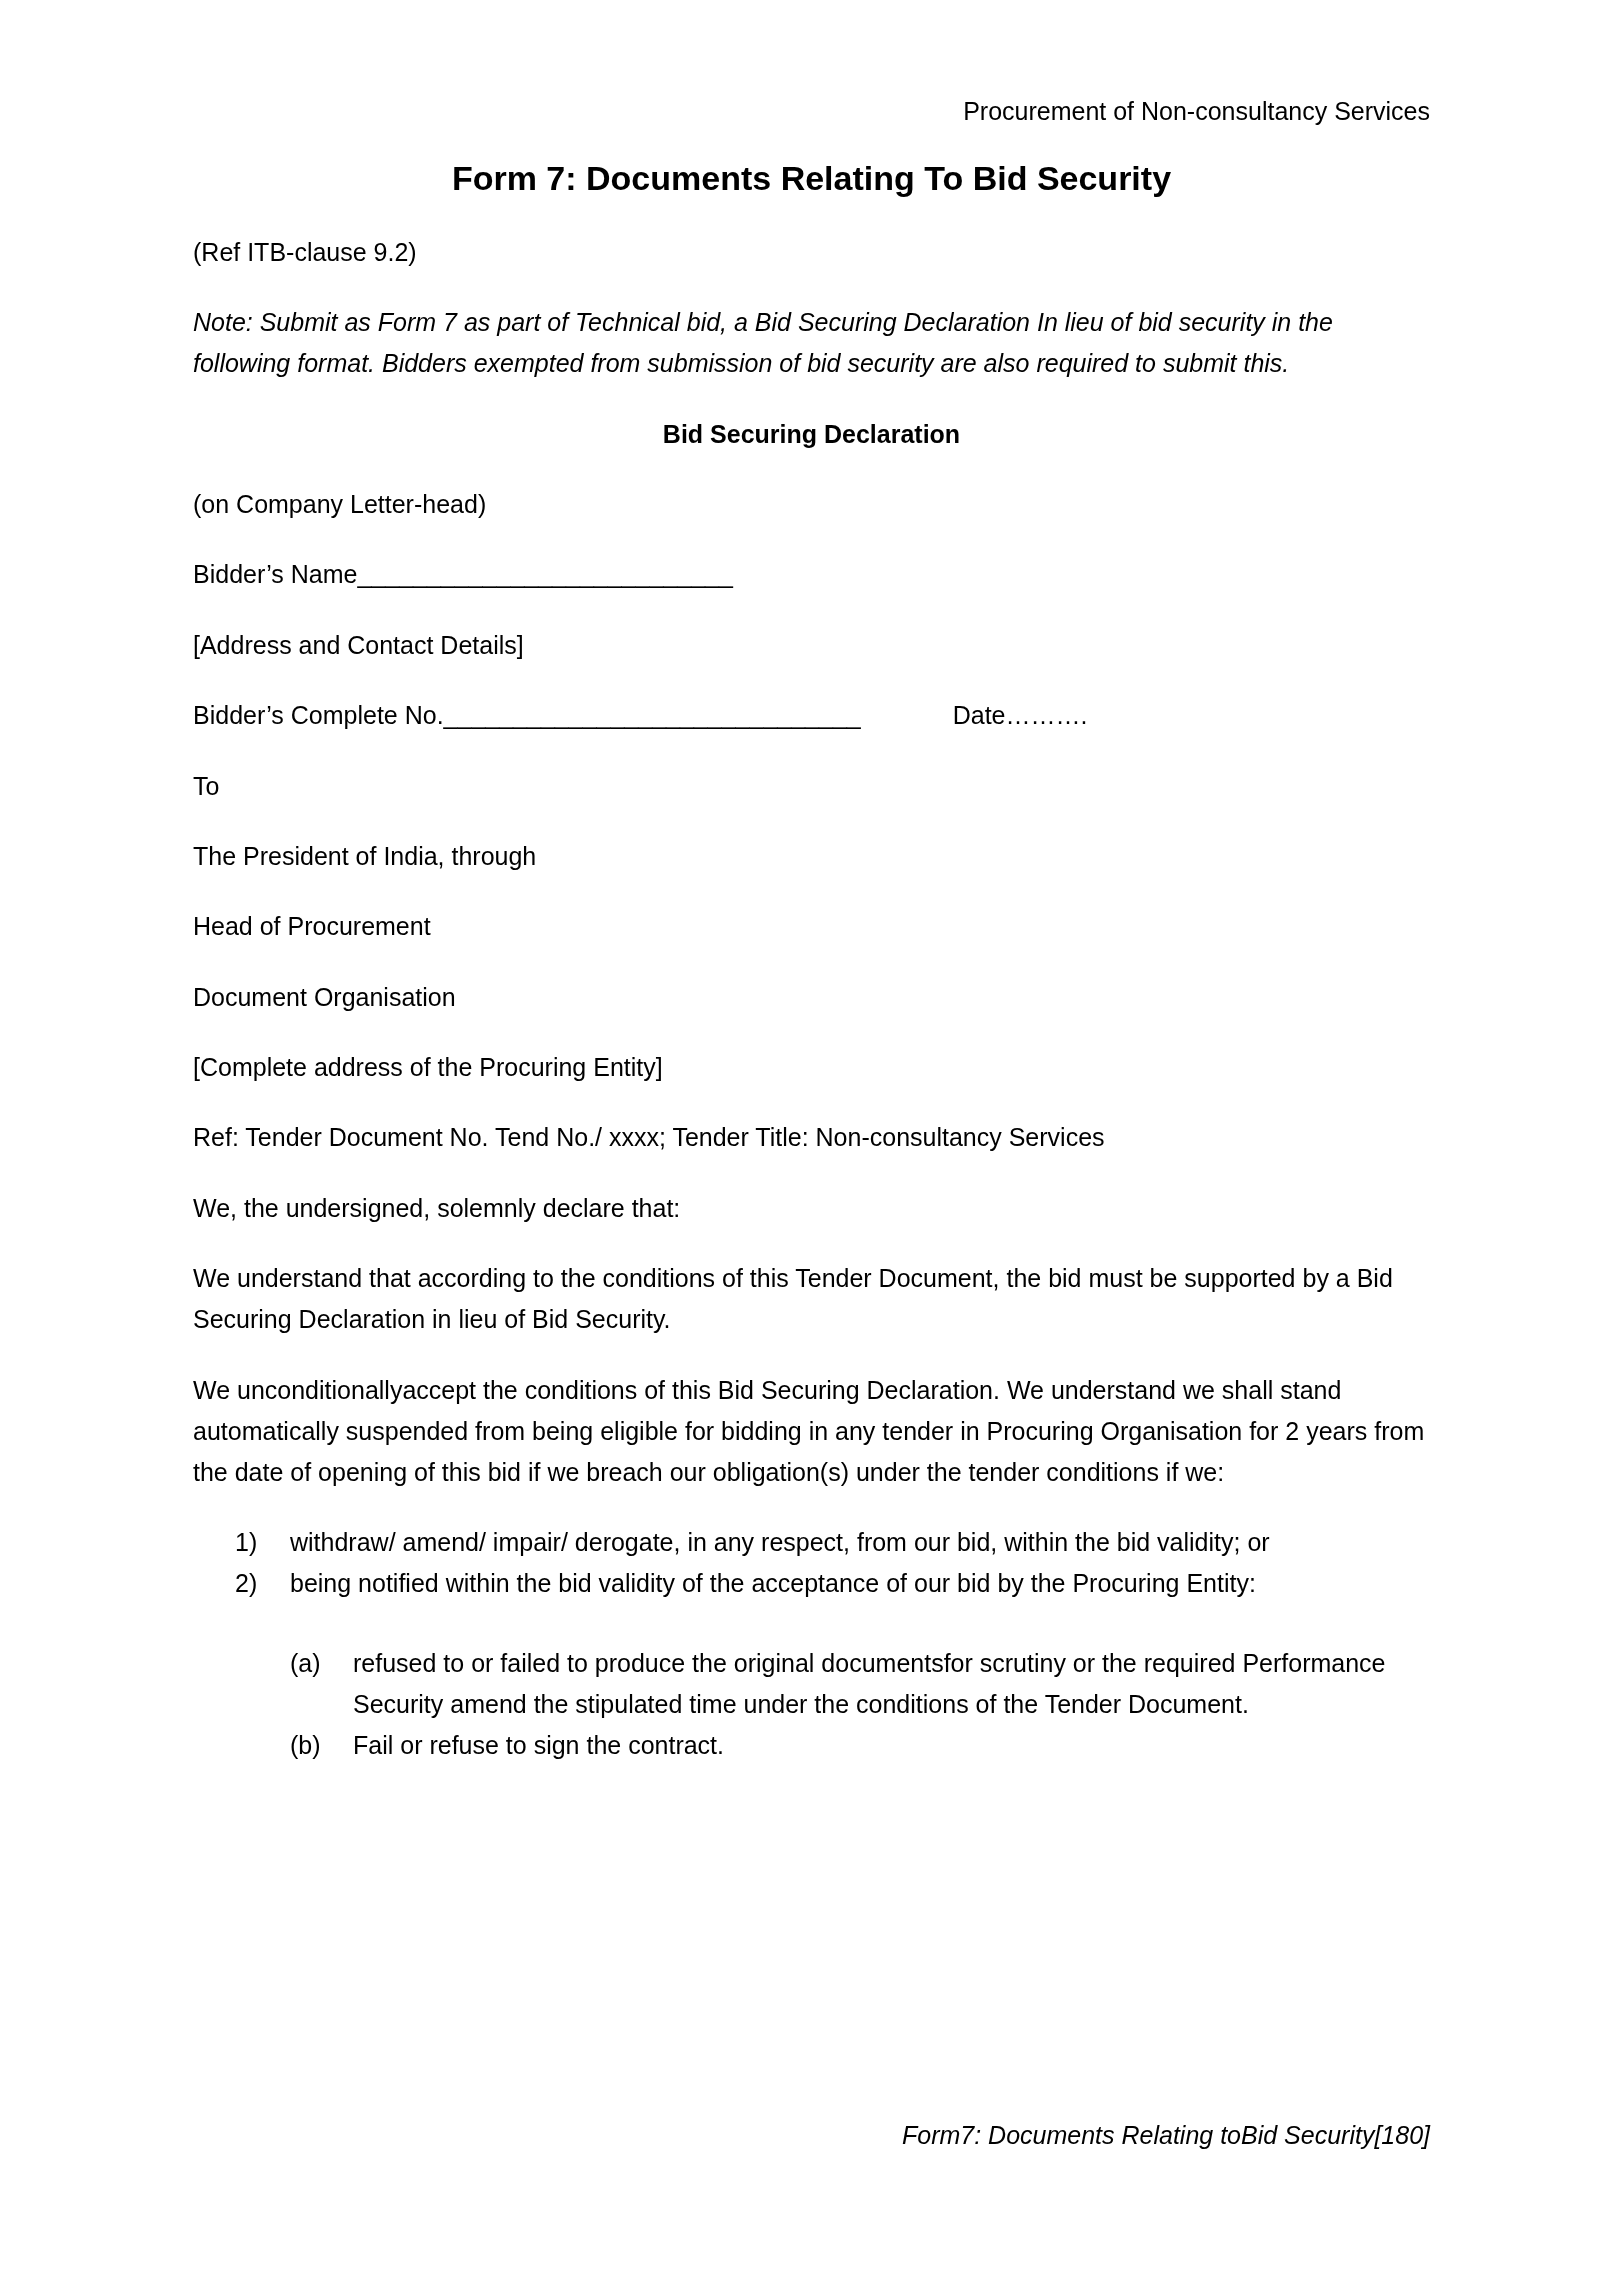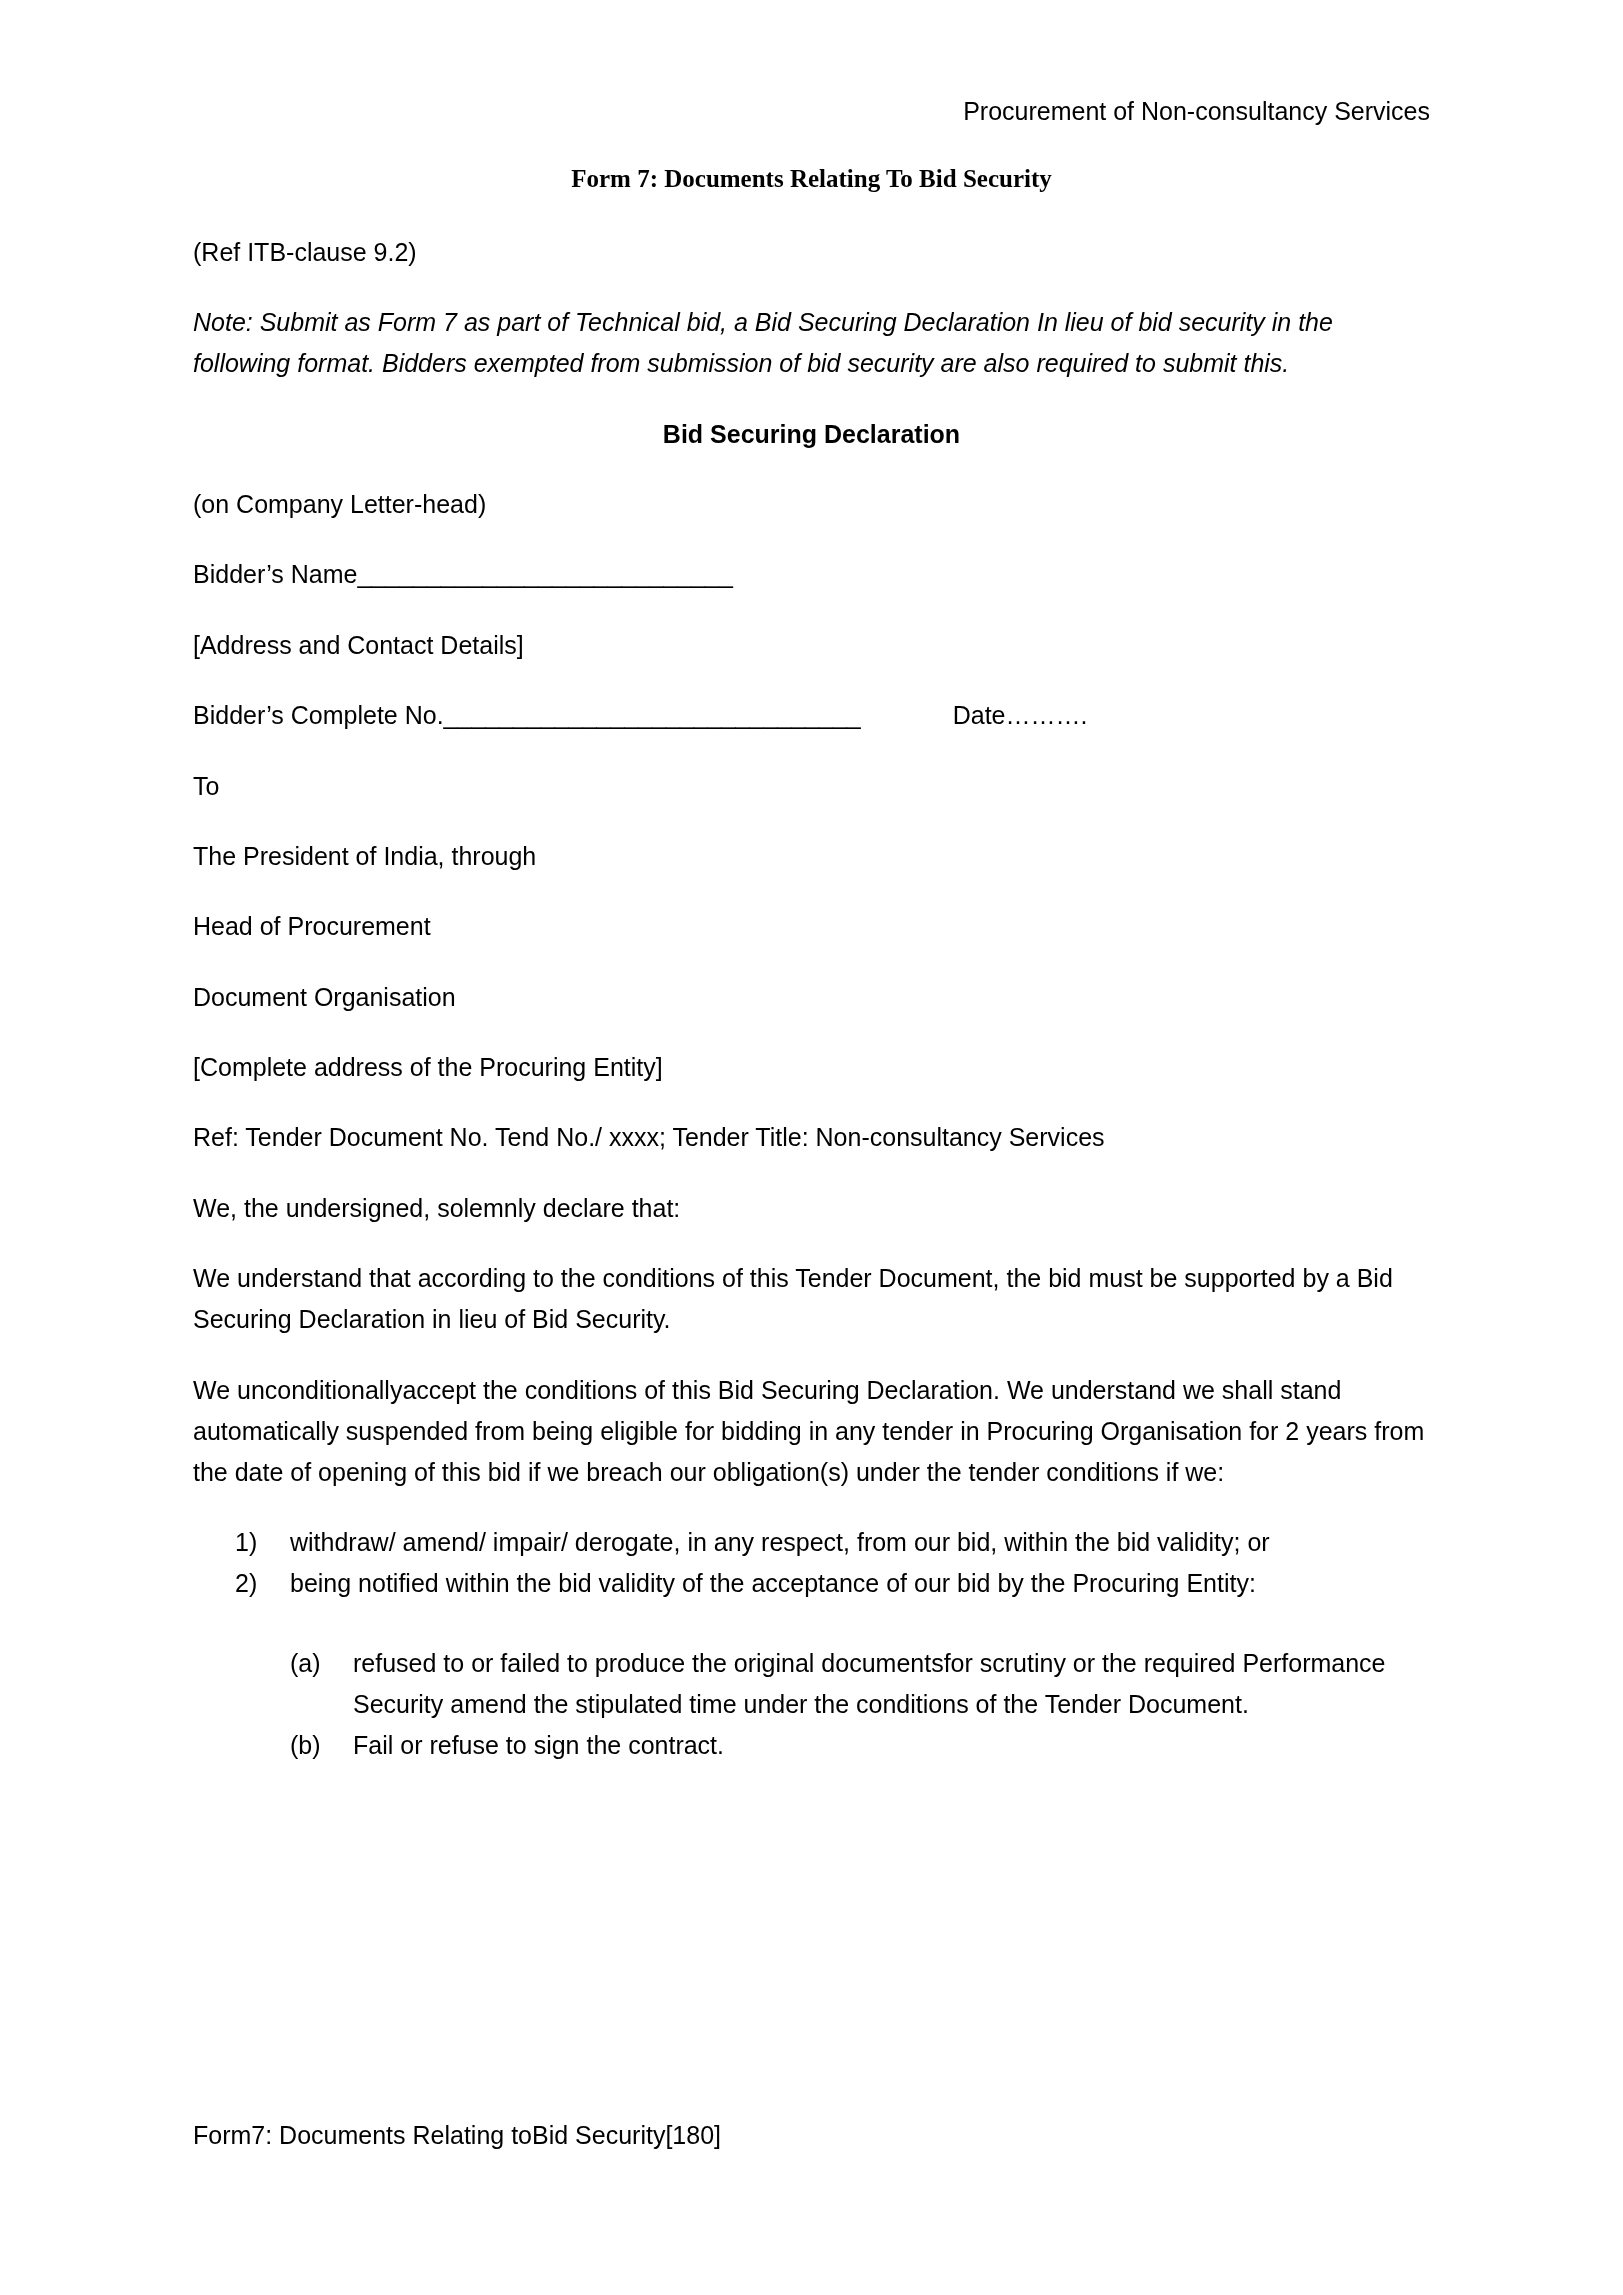--- a/index.html
+++ b/index.html
@@ -22,24 +22,23 @@
   .header {
     padding-top:96px;
     margin-bottom:0;
     text-align:right;
     line-height:30px;
   }
   .doc-title {
     margin-top:73px;
     margin-bottom:0;
     text-align:center;
-    font-size:25px;
+    font-size:34px;
     line-height:47px;
     font-weight:700;
-    font-family:Liberation Serif, serif;
   }
   .ref-clause { margin-top:48px; }
   .note { font-style:italic; }
   .section-title { font-weight:700; text-align:center; }
 
   .fill-line { white-space:nowrap; }
   .date-label { margin-left:92px; }
 
   .list-group { margin-bottom:39px; }
   .sub-group  { margin-bottom:29.4px; }
@@ -50,22 +49,23 @@
   .row-l2 { padding-left:97px; }
   .row-l2 .row-marker { width:63px; flex:none; }
   .row-l2 .row-text { white-space:normal; }
 
   .footer {
     position:absolute;
     left:193px;
     right:193px;
     top:2120px;
     display:flex;
-    justify-content:flex-start;
+    justify-content:flex-end;
     line-height:30px;
+    font-style:italic;
   }
 </style>
 </head>
 <body>
 
 <div class="page">
 
   <p class="header">Procurement of Non-consultancy Services</p>
 
   <p class="doc-title">Form 7: Documents Relating To Bid Security</p>

